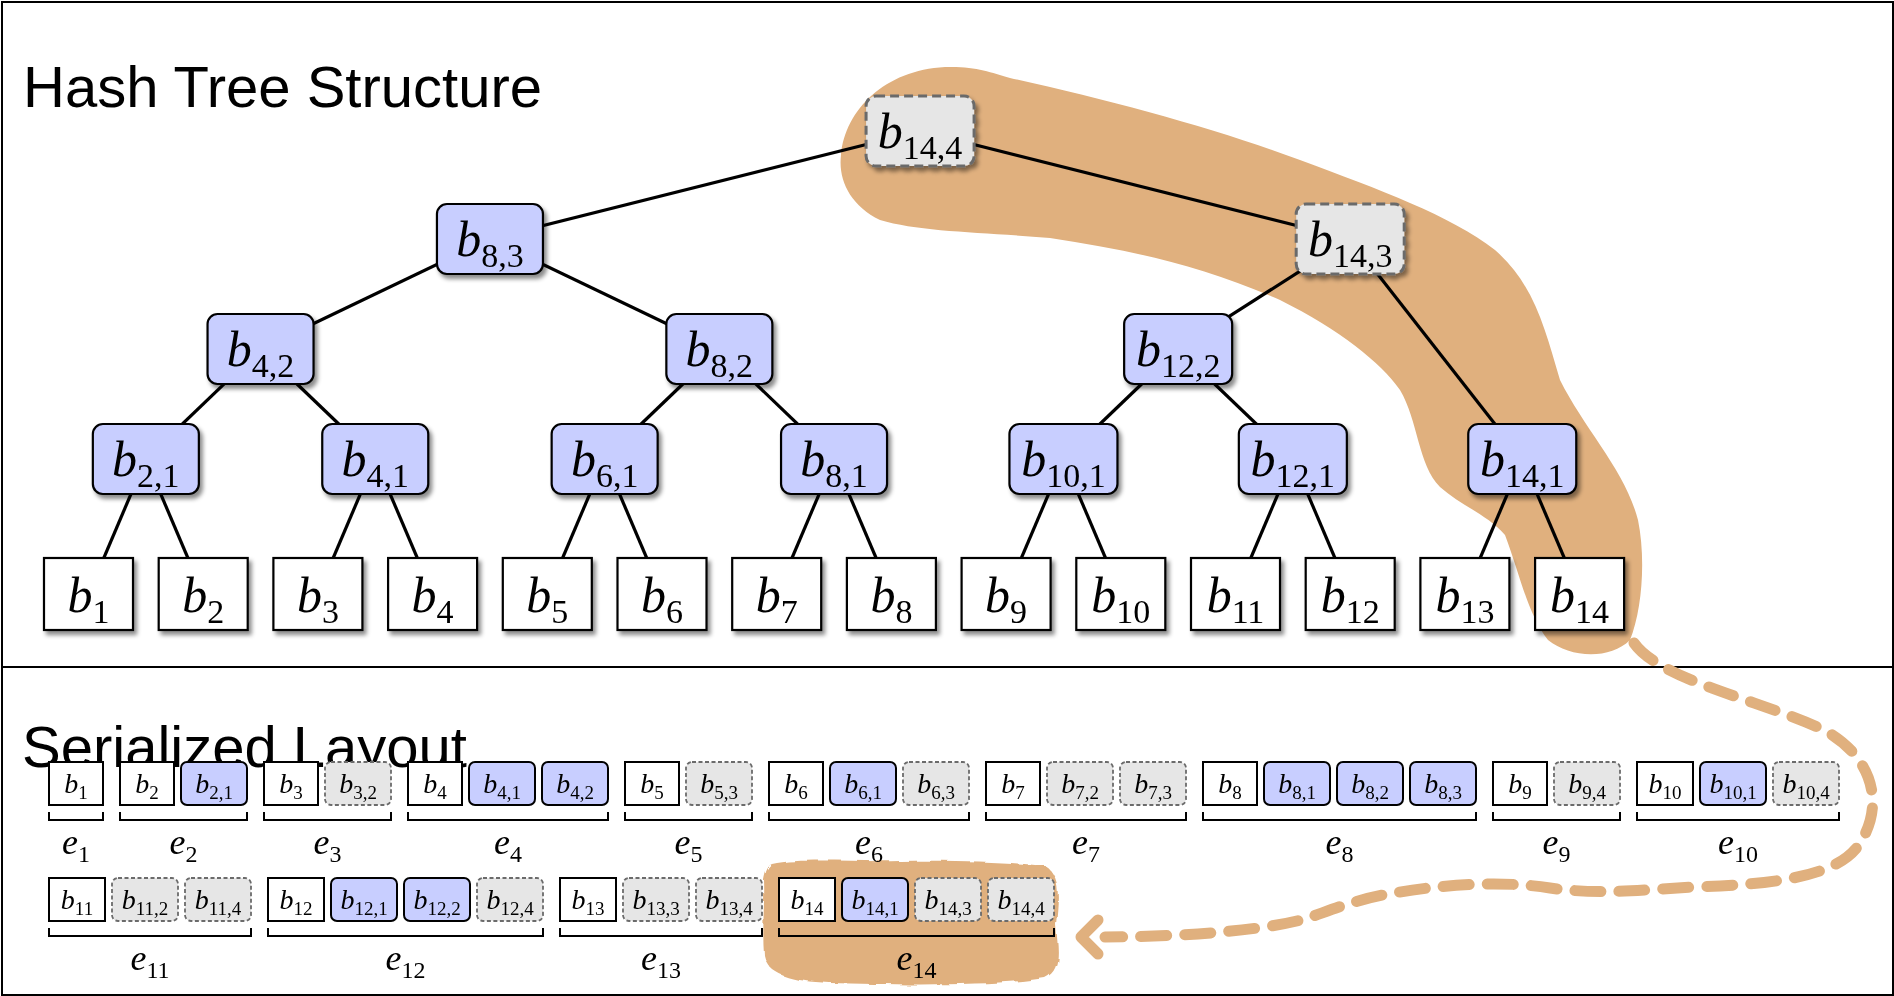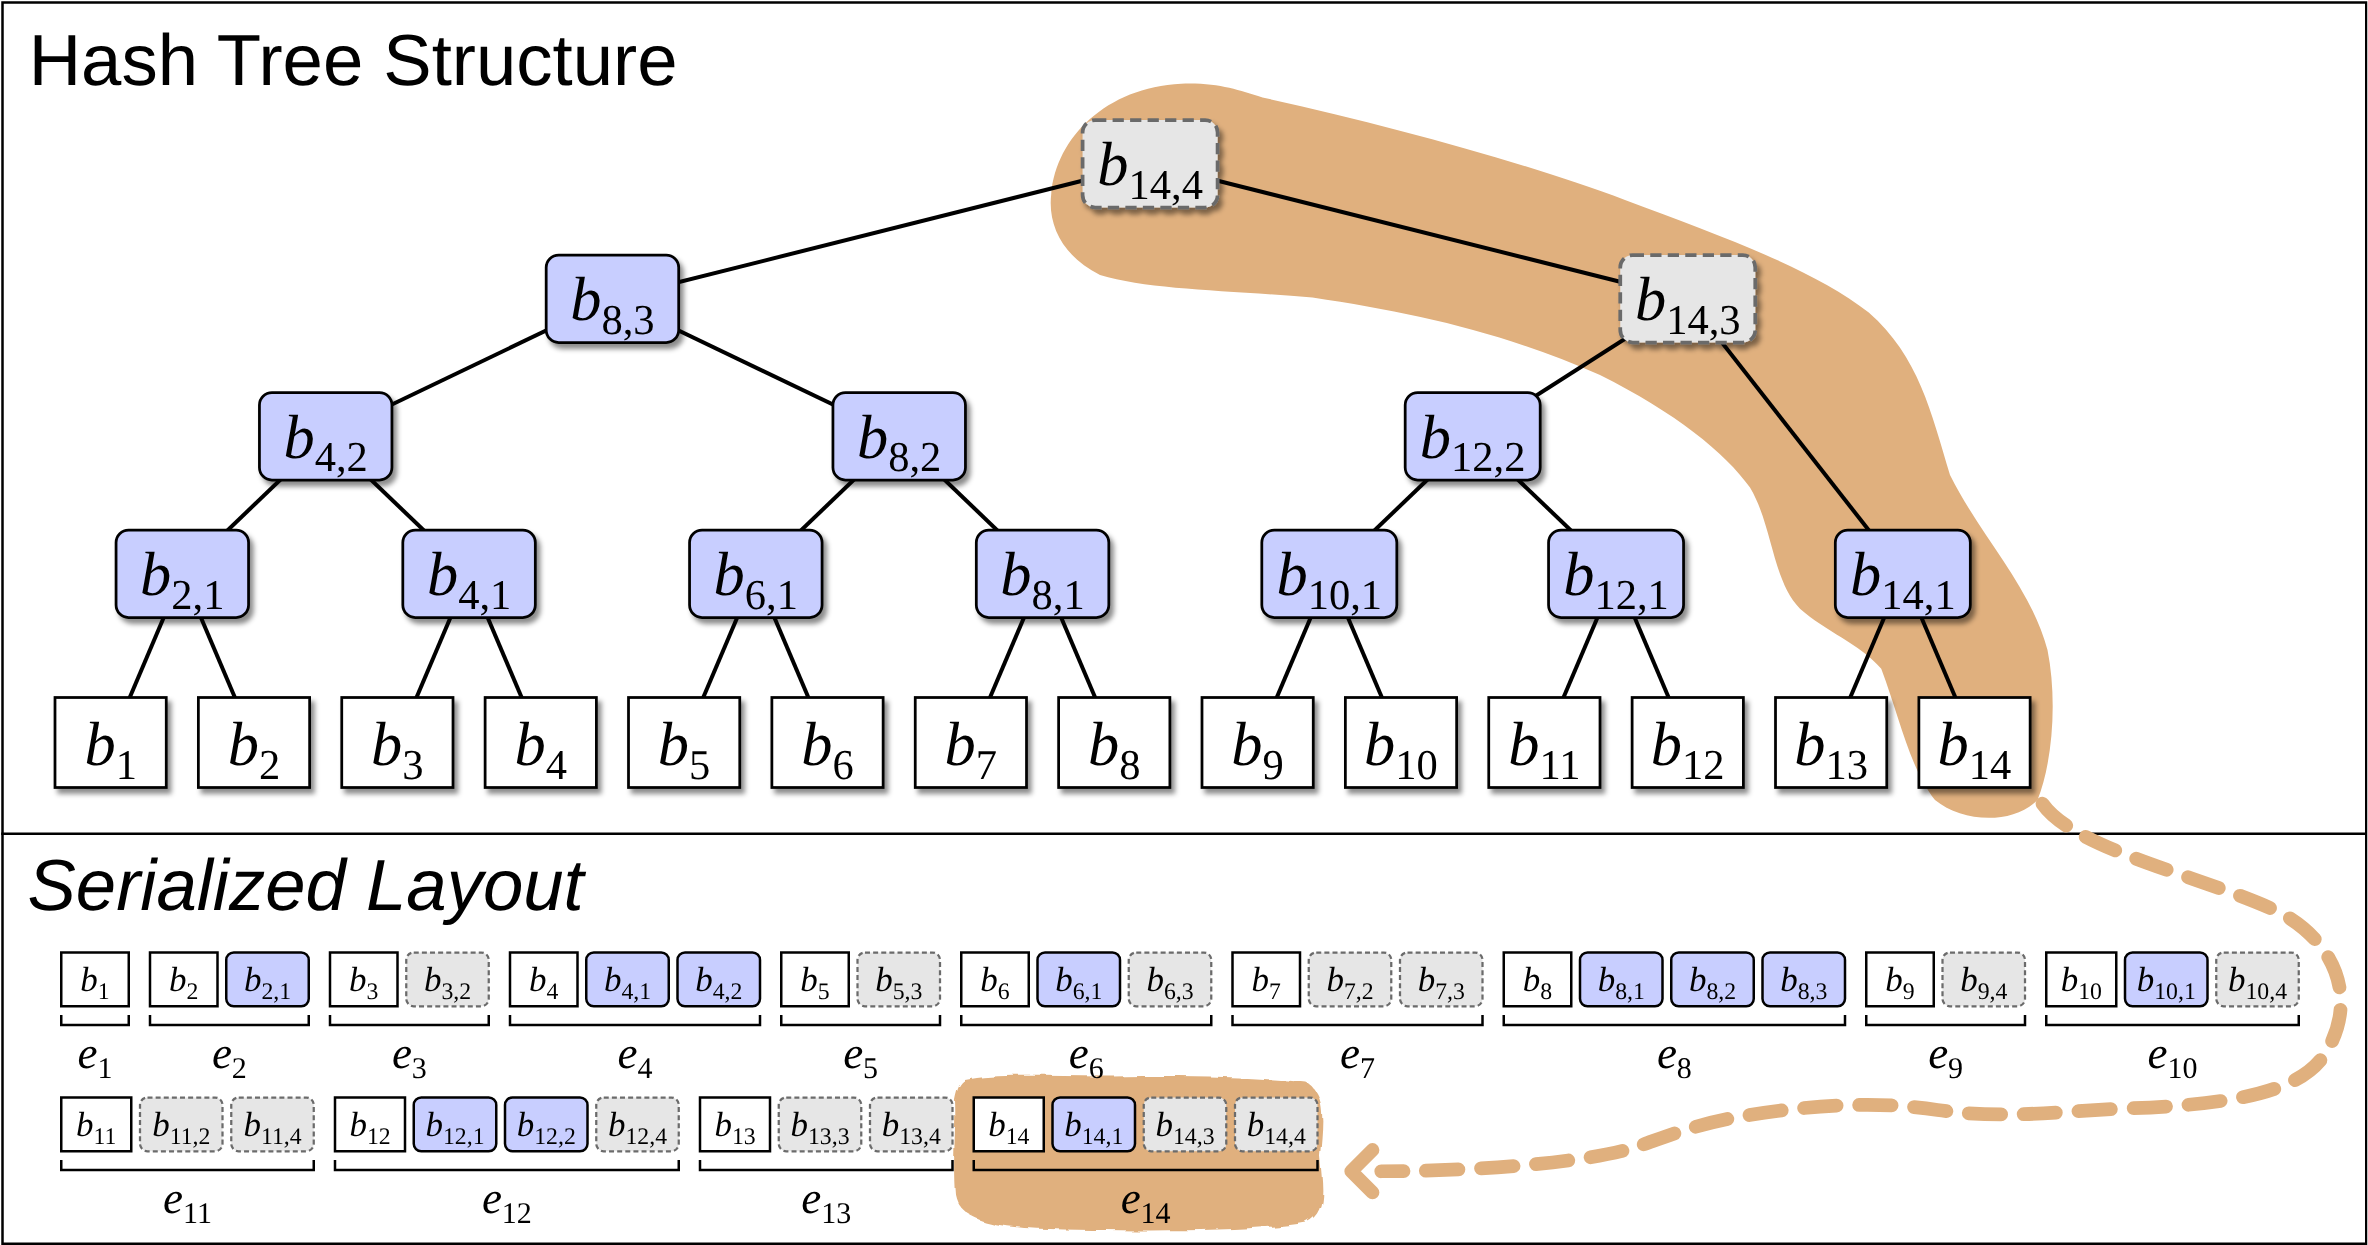--- a/index.html
+++ b/index.html
@@ -1,21 +1,21 @@
 <!DOCTYPE html>
 <html><head>
 <meta charset="utf-8">
 <style>
   html, body { margin:0; padding:0; background:#fff; }
   body { width:1894px; height:996px; position:relative; overflow:hidden; font-family:"Liberation Sans", sans-serif; }
   #frame { position:absolute; left:1px; top:1px; width:1889px; height:991px; border:2px solid #000; box-sizing:content-box; }
   #divider { position:absolute; left:1px; top:666px; width:1891px; height:2px; background:#000; }
-  .section-title { position:absolute; font-family:"Liberation Sans", sans-serif; font-size:58px; color:#000; line-height:1; white-space:nowrap; }
+  .section-title { position:absolute; font-family:"Liberation Sans", sans-serif; font-size:58px; color:#000; line-height:1; white-space:nowrap;margin-top:38px; }
   #title-tree { left:23px; top:20px; }
-  #title-serial { left:22px; top:680px;font-style:italic; }
+  #title-serial { left:22px; top:680px; }
   svg#canvas { position:absolute; left:0; top:0; }
   .lbl { font-family:"Liberation Serif", "DejaVu Serif", serif; fill:#000; }
   .lbl .base { font-style:italic; }
 </style>
 </head>
 <body>
 
 <div id="frame"></div>
 <div id="divider"></div>
 <div id="title-tree" class="section-title">Hash Tree Structure</div>

